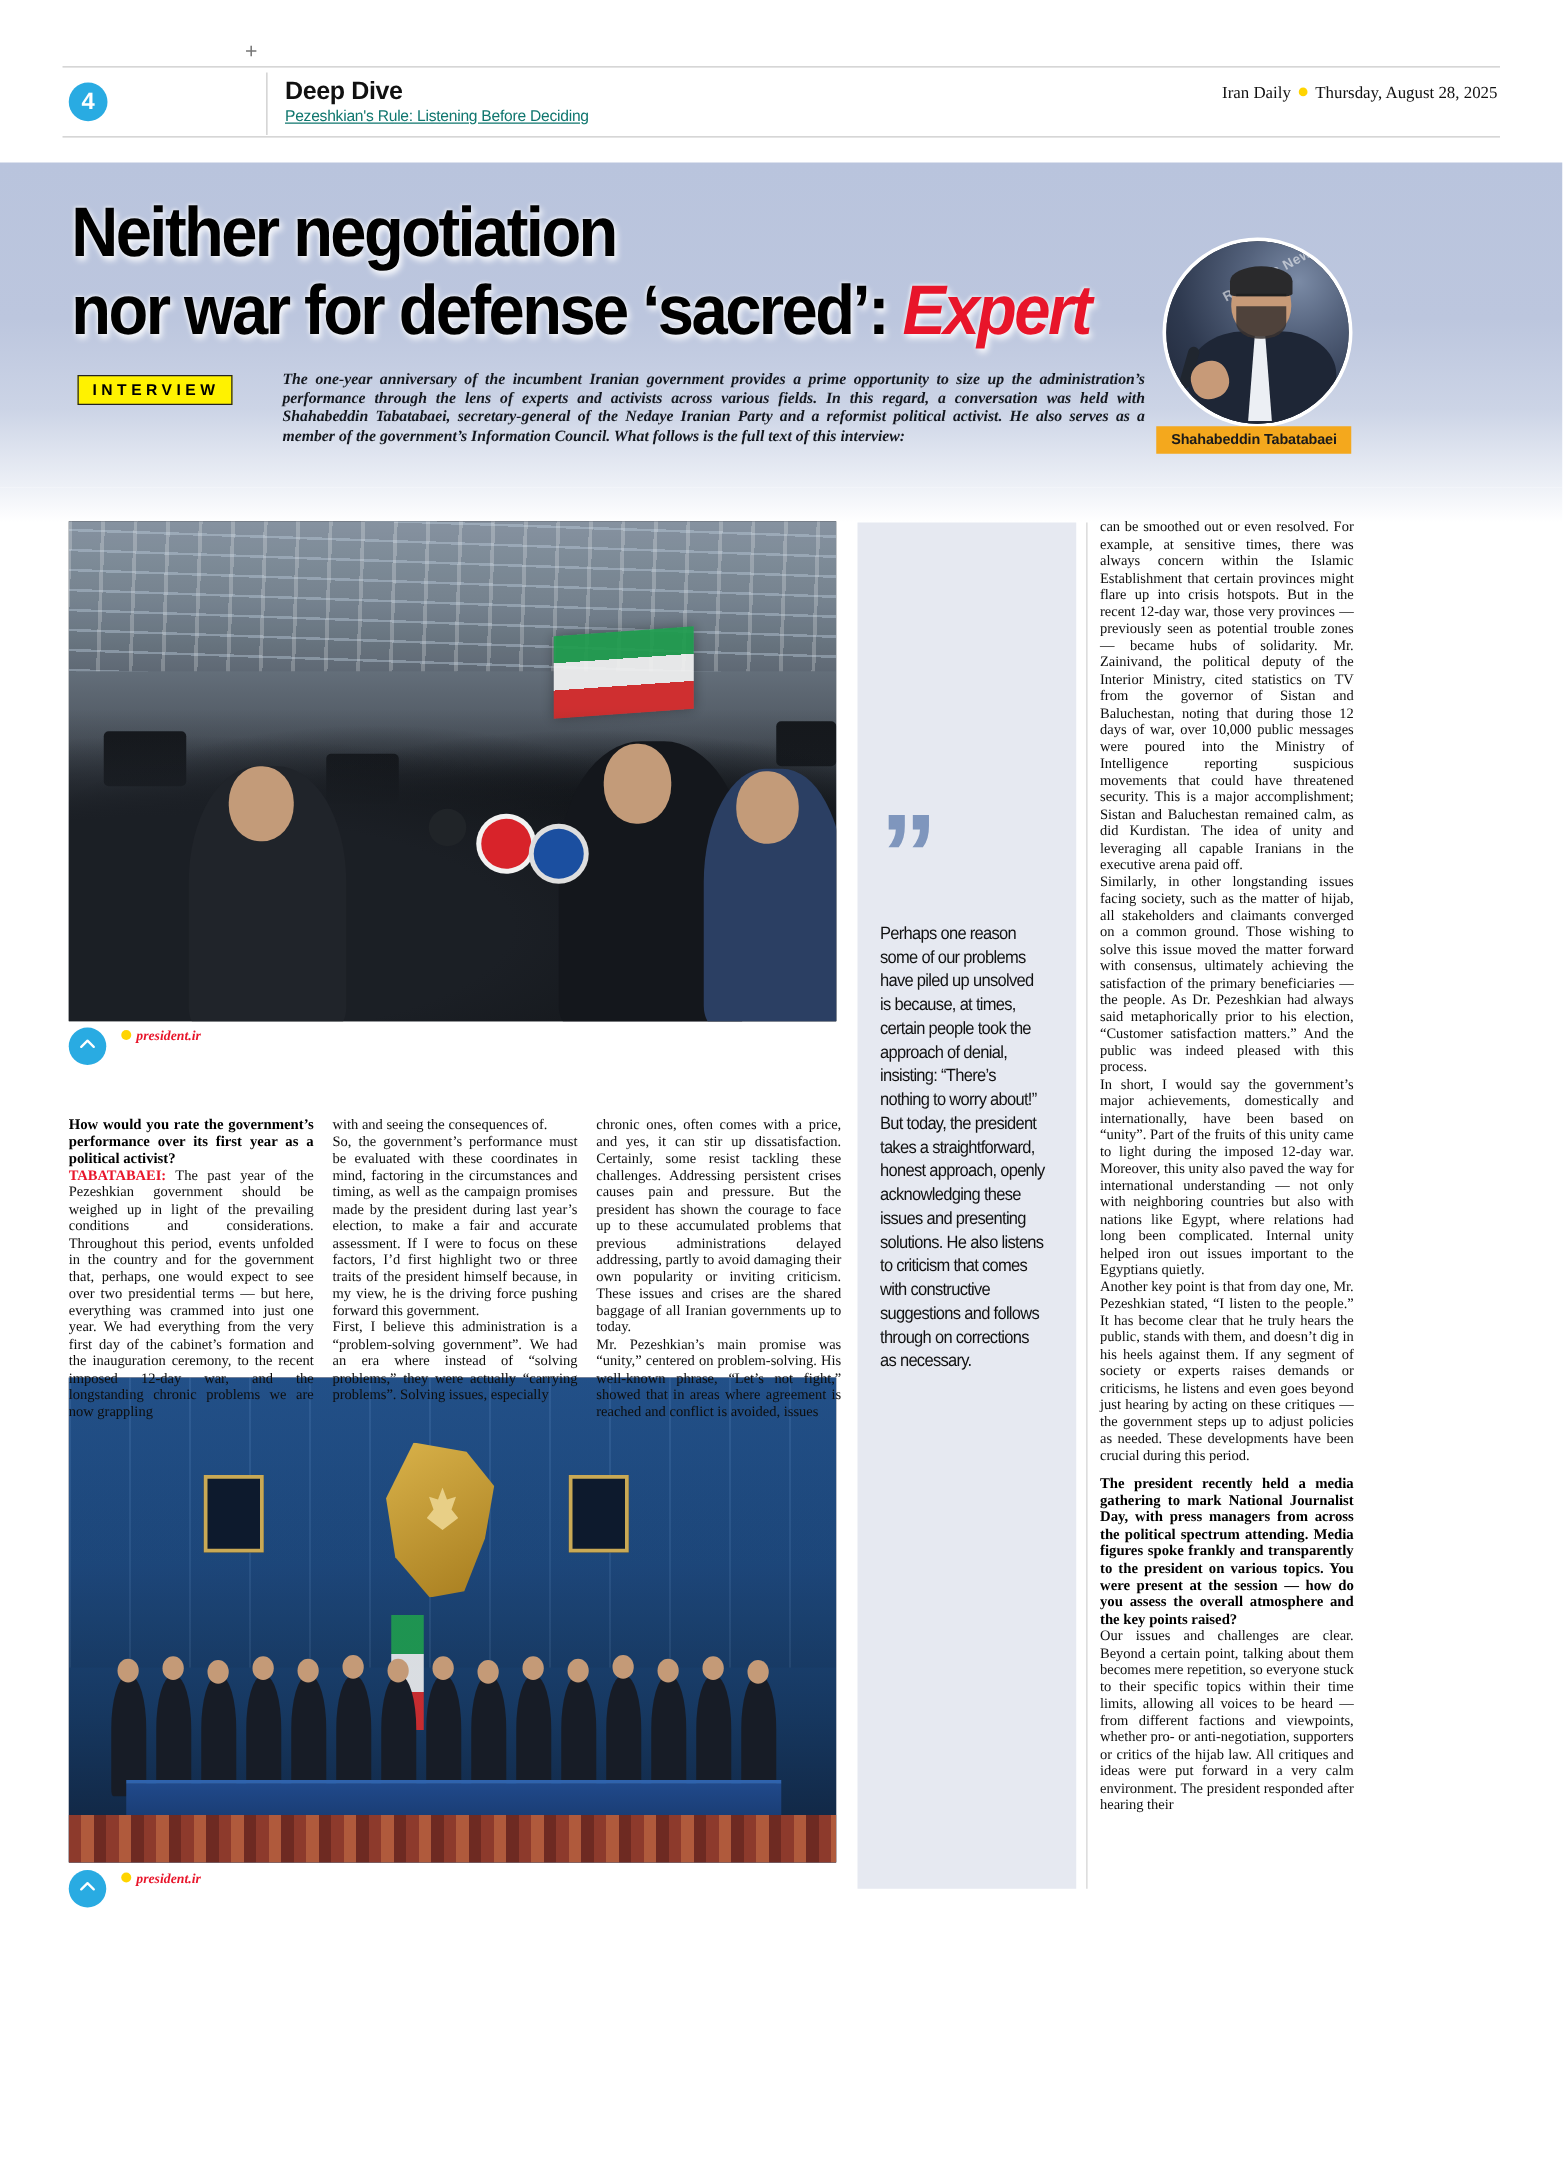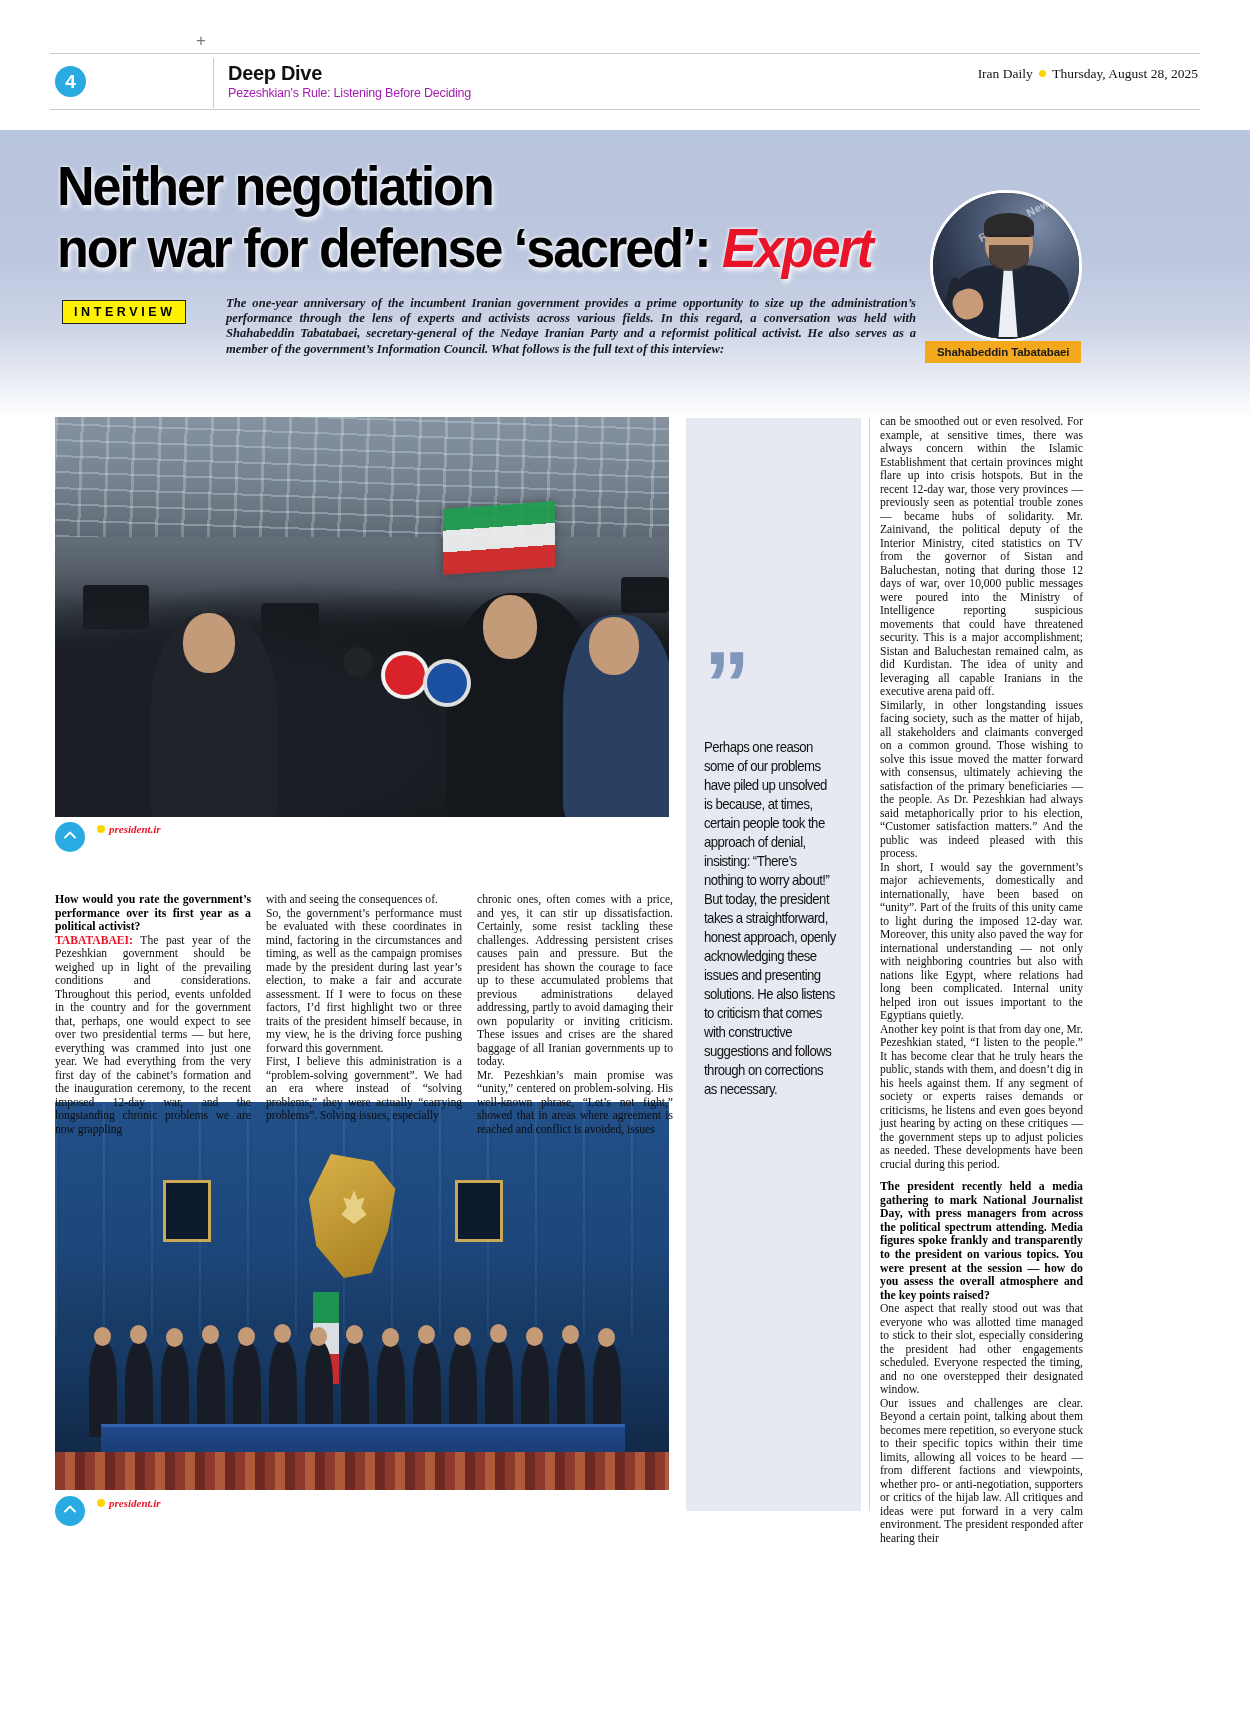--- a/index.html
+++ b/index.html
@@ -64,22 +64,23 @@
     font-weight: bold;
     font-size: 20px;
     letter-spacing: -0.3px;
     color: #111;
   }
   .section-sub {
     position: absolute;
     left: 178px; top: 32px;
     font-family: "Liberation Sans", sans-serif;
     font-size: 12.5px;
-    color: #a21caf;
+    color: #0f766e;
     letter-spacing: -0.2px;
+    text-decoration: underline;
   }
   .masthead-right {
     position: absolute;
     right: 2px; top: 12px;
     font-family: "Liberation Serif", serif;
     font-size: 13.5px;
     color: #111;
     white-space: nowrap;
   }
   .masthead-right .brand { font-weight: normal; }
@@ -668,17 +669,16 @@
     <p>chronic ones, often comes with a price, and yes, it can stir up dissatisfaction. Certainly, some resist tackling these challenges. Addressing persistent crises causes pain and pressure. But the president has shown the courage to face up to these accumulated problems that previous administrations delayed addressing, partly to avoid damaging their own popularity or inviting criticism. These issues and crises are the shared baggage of all Iranian governments up to today.</p>
     <p>Mr. Pezeshkian’s main promise was “unity,” centered on problem-solving. His well-known phrase, “Let’s not fight,” showed that in areas where agreement is reached and conflict is avoided, issues</p>
   </div>
 
   <div class="col col-4">
     <p>can be smoothed out or even resolved. For example, at sensitive times, there was always concern within the Islamic Establishment that certain provinces might flare up into crisis hotspots. But in the recent 12-day war, those very provinces — previously seen as potential trouble zones — became hubs of solidarity. Mr. Zainivand, the political deputy of the Interior Ministry, cited statistics on TV from the governor of Sistan and Baluchestan, noting that during those 12 days of war, over 10,000 public messages were poured into the Ministry of Intelligence reporting suspicious movements that could have threatened security. This is a major accomplishment; Sistan and Baluchestan remained calm, as did Kurdistan. The idea of unity and leveraging all capable Iranians in the executive arena paid off.</p>
     <p>Similarly, in other longstanding issues facing society, such as the matter of hijab, all stakeholders and claimants converged on a common ground. Those wishing to solve this issue moved the matter forward with consensus, ultimately achieving the satisfaction of the primary beneficiaries — the people. As Dr. Pezeshkian had always said metaphorically prior to his election, “Customer satisfaction matters.” And the public was indeed pleased with this process.</p>
     <p>In short, I would say the government’s major achievements, domestically and internationally, have been based on “unity”. Part of the fruits of this unity came to light during the imposed 12-day war. Moreover, this unity also paved the way for international understanding — not only with neighboring countries but also with nations like Egypt, where relations had long been complicated. Internal unity helped iron out issues important to the Egyptians quietly.</p>
     <p>Another key point is that from day one, Mr. Pezeshkian stated, “I listen to the people.” It has become clear that he truly hears the public, stands with them, and doesn’t dig in his heels against them. If any segment of society or experts raises demands or criticisms, he listens and even goes beyond just hearing by acting on these critiques — the government steps up to adjust policies as needed. These developments have been crucial during this period.</p>
     <p class="q" style="margin-top:9px">The president recently held a media gathering to mark National Journalist Day, with press managers from across the political spectrum attending. Media figures spoke frankly and transparently to the president on various topics. You were present at the session — how do you assess the overall atmosphere and the key points raised?</p>
-    <p>One aspect that really stood out was that everyone who was allotted time managed to stick to their slot, especially considering the president had other engagements scheduled. Everyone respected the timing, and no one overstepped their designated window.</p>
     <p>Our issues and challenges are clear. Beyond a certain point, talking about them becomes mere repetition, so everyone stuck to their specific topics within their time limits, allowing all voices to be heard — from different factions and viewpoints, whether pro- or anti-negotiation, supporters or critics of the hijab law. All critiques and ideas were put forward in a very calm environment. The president responded after hearing their</p>
   </div>
 
 </div>
 
 </body></html>

